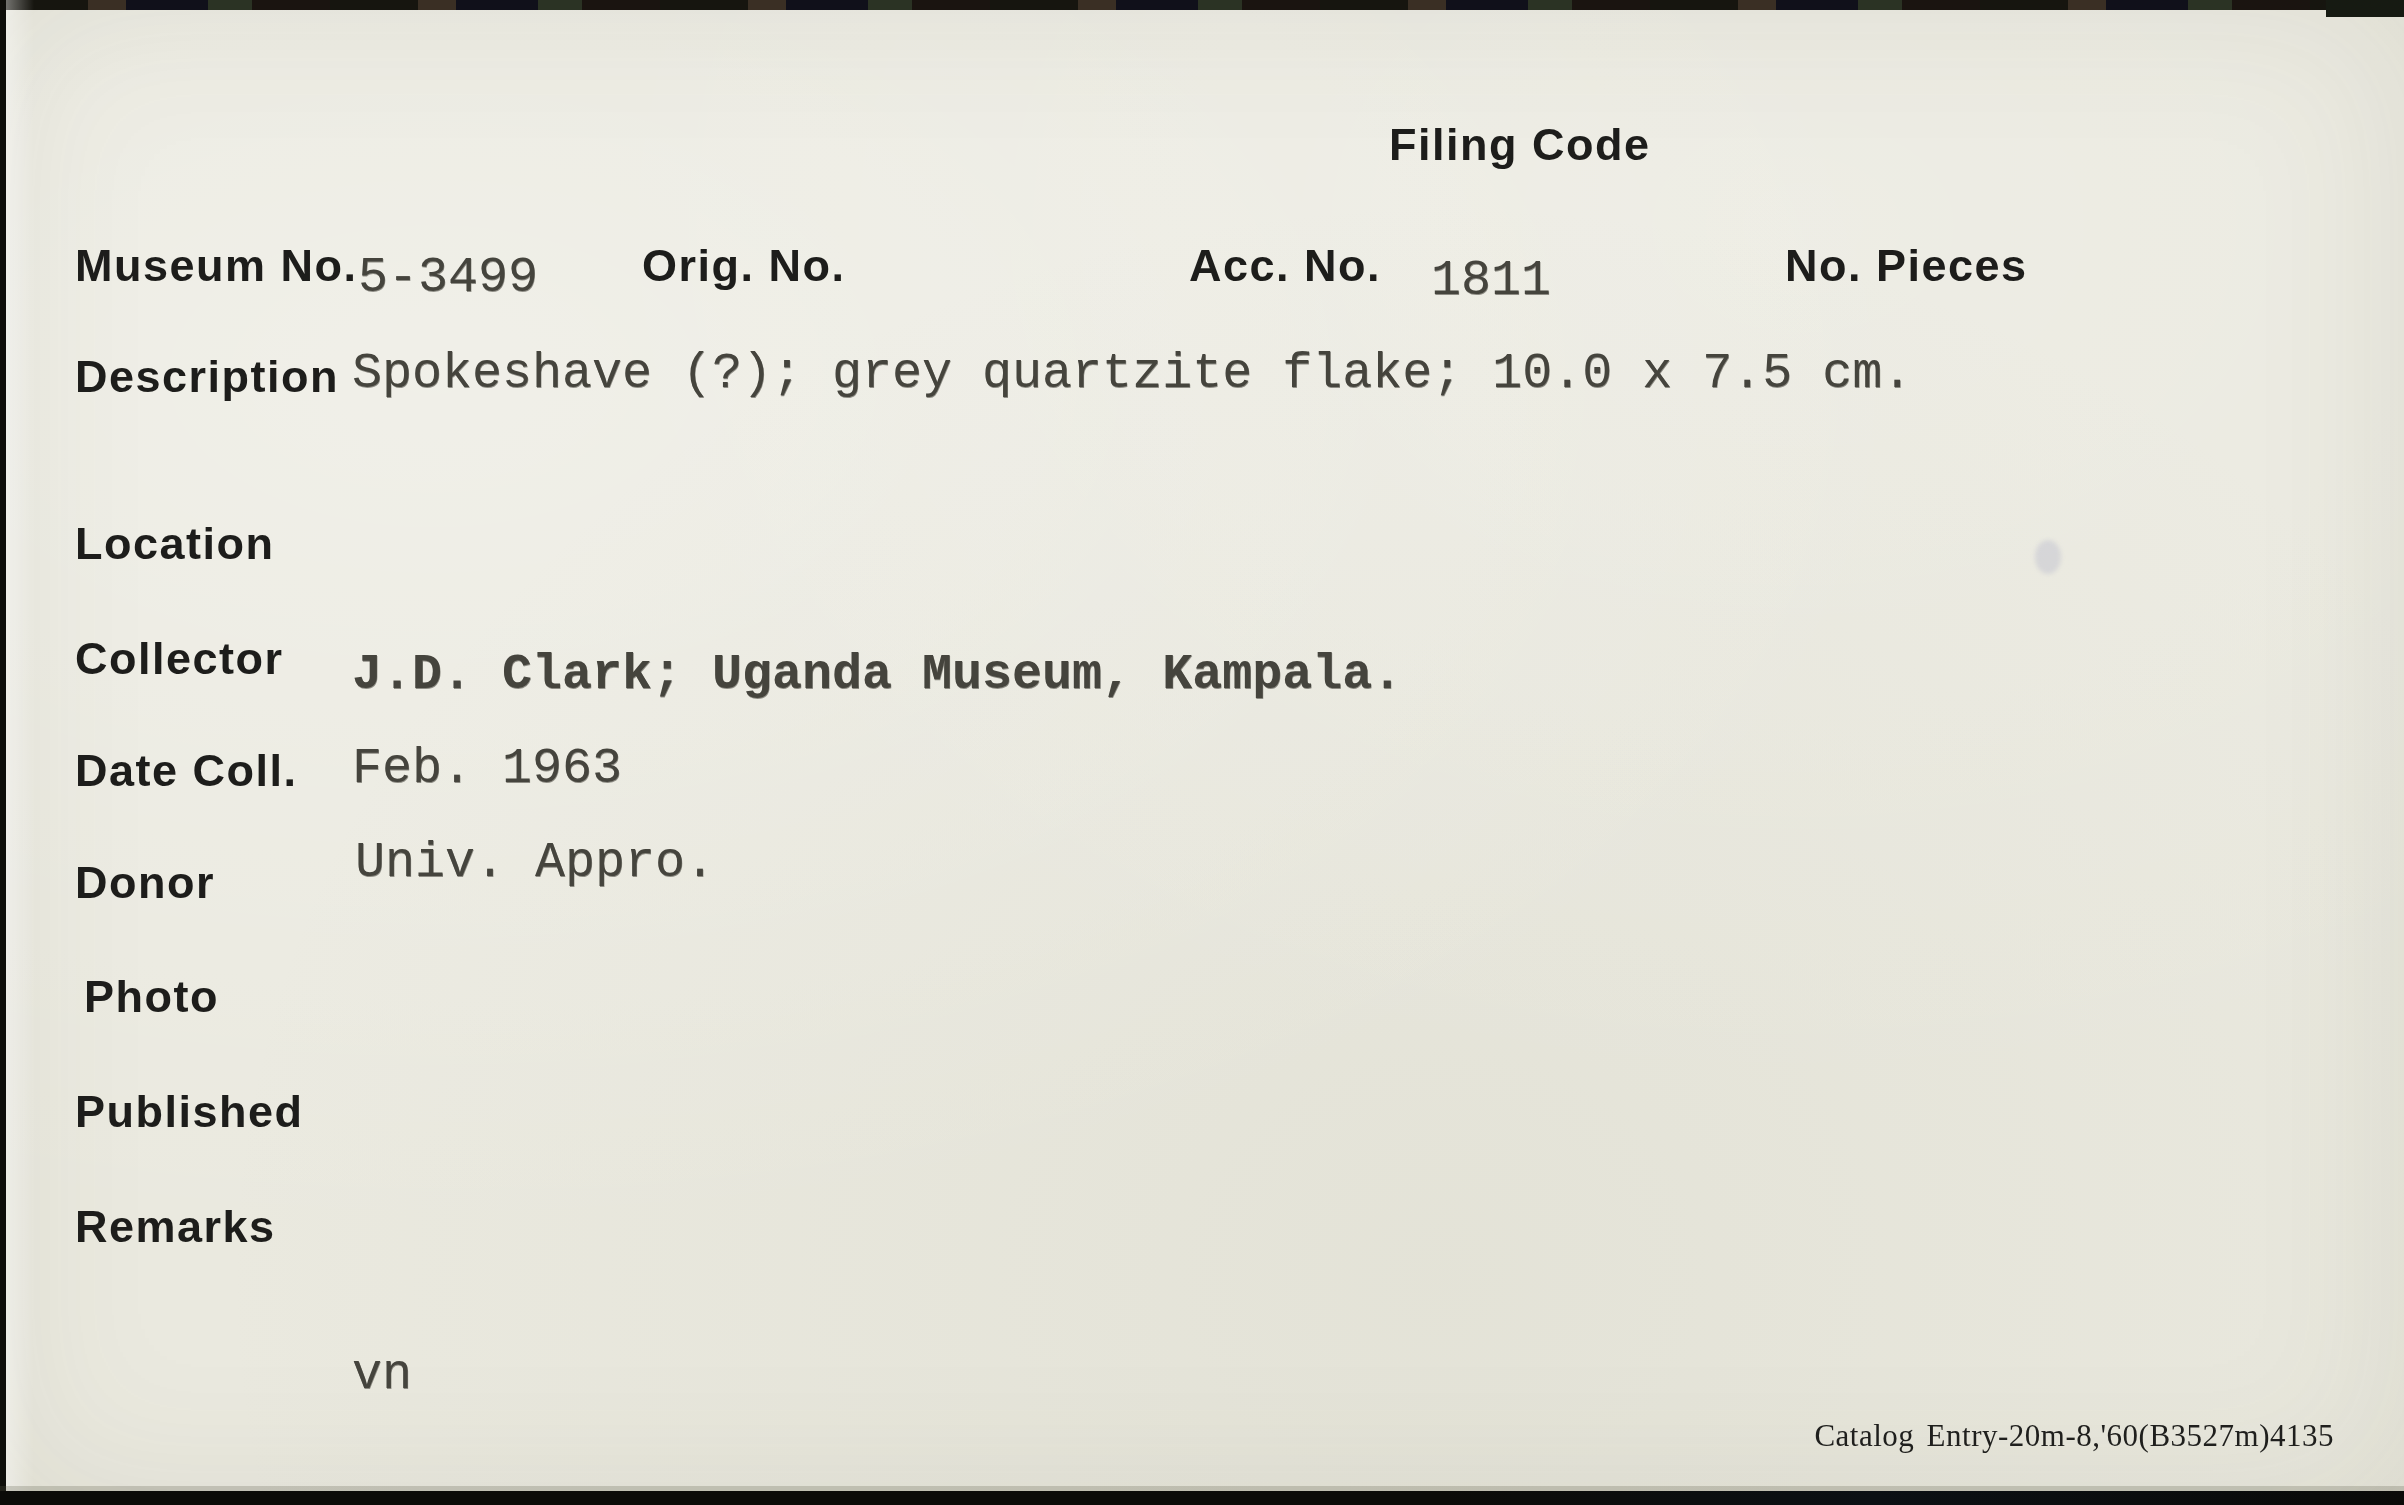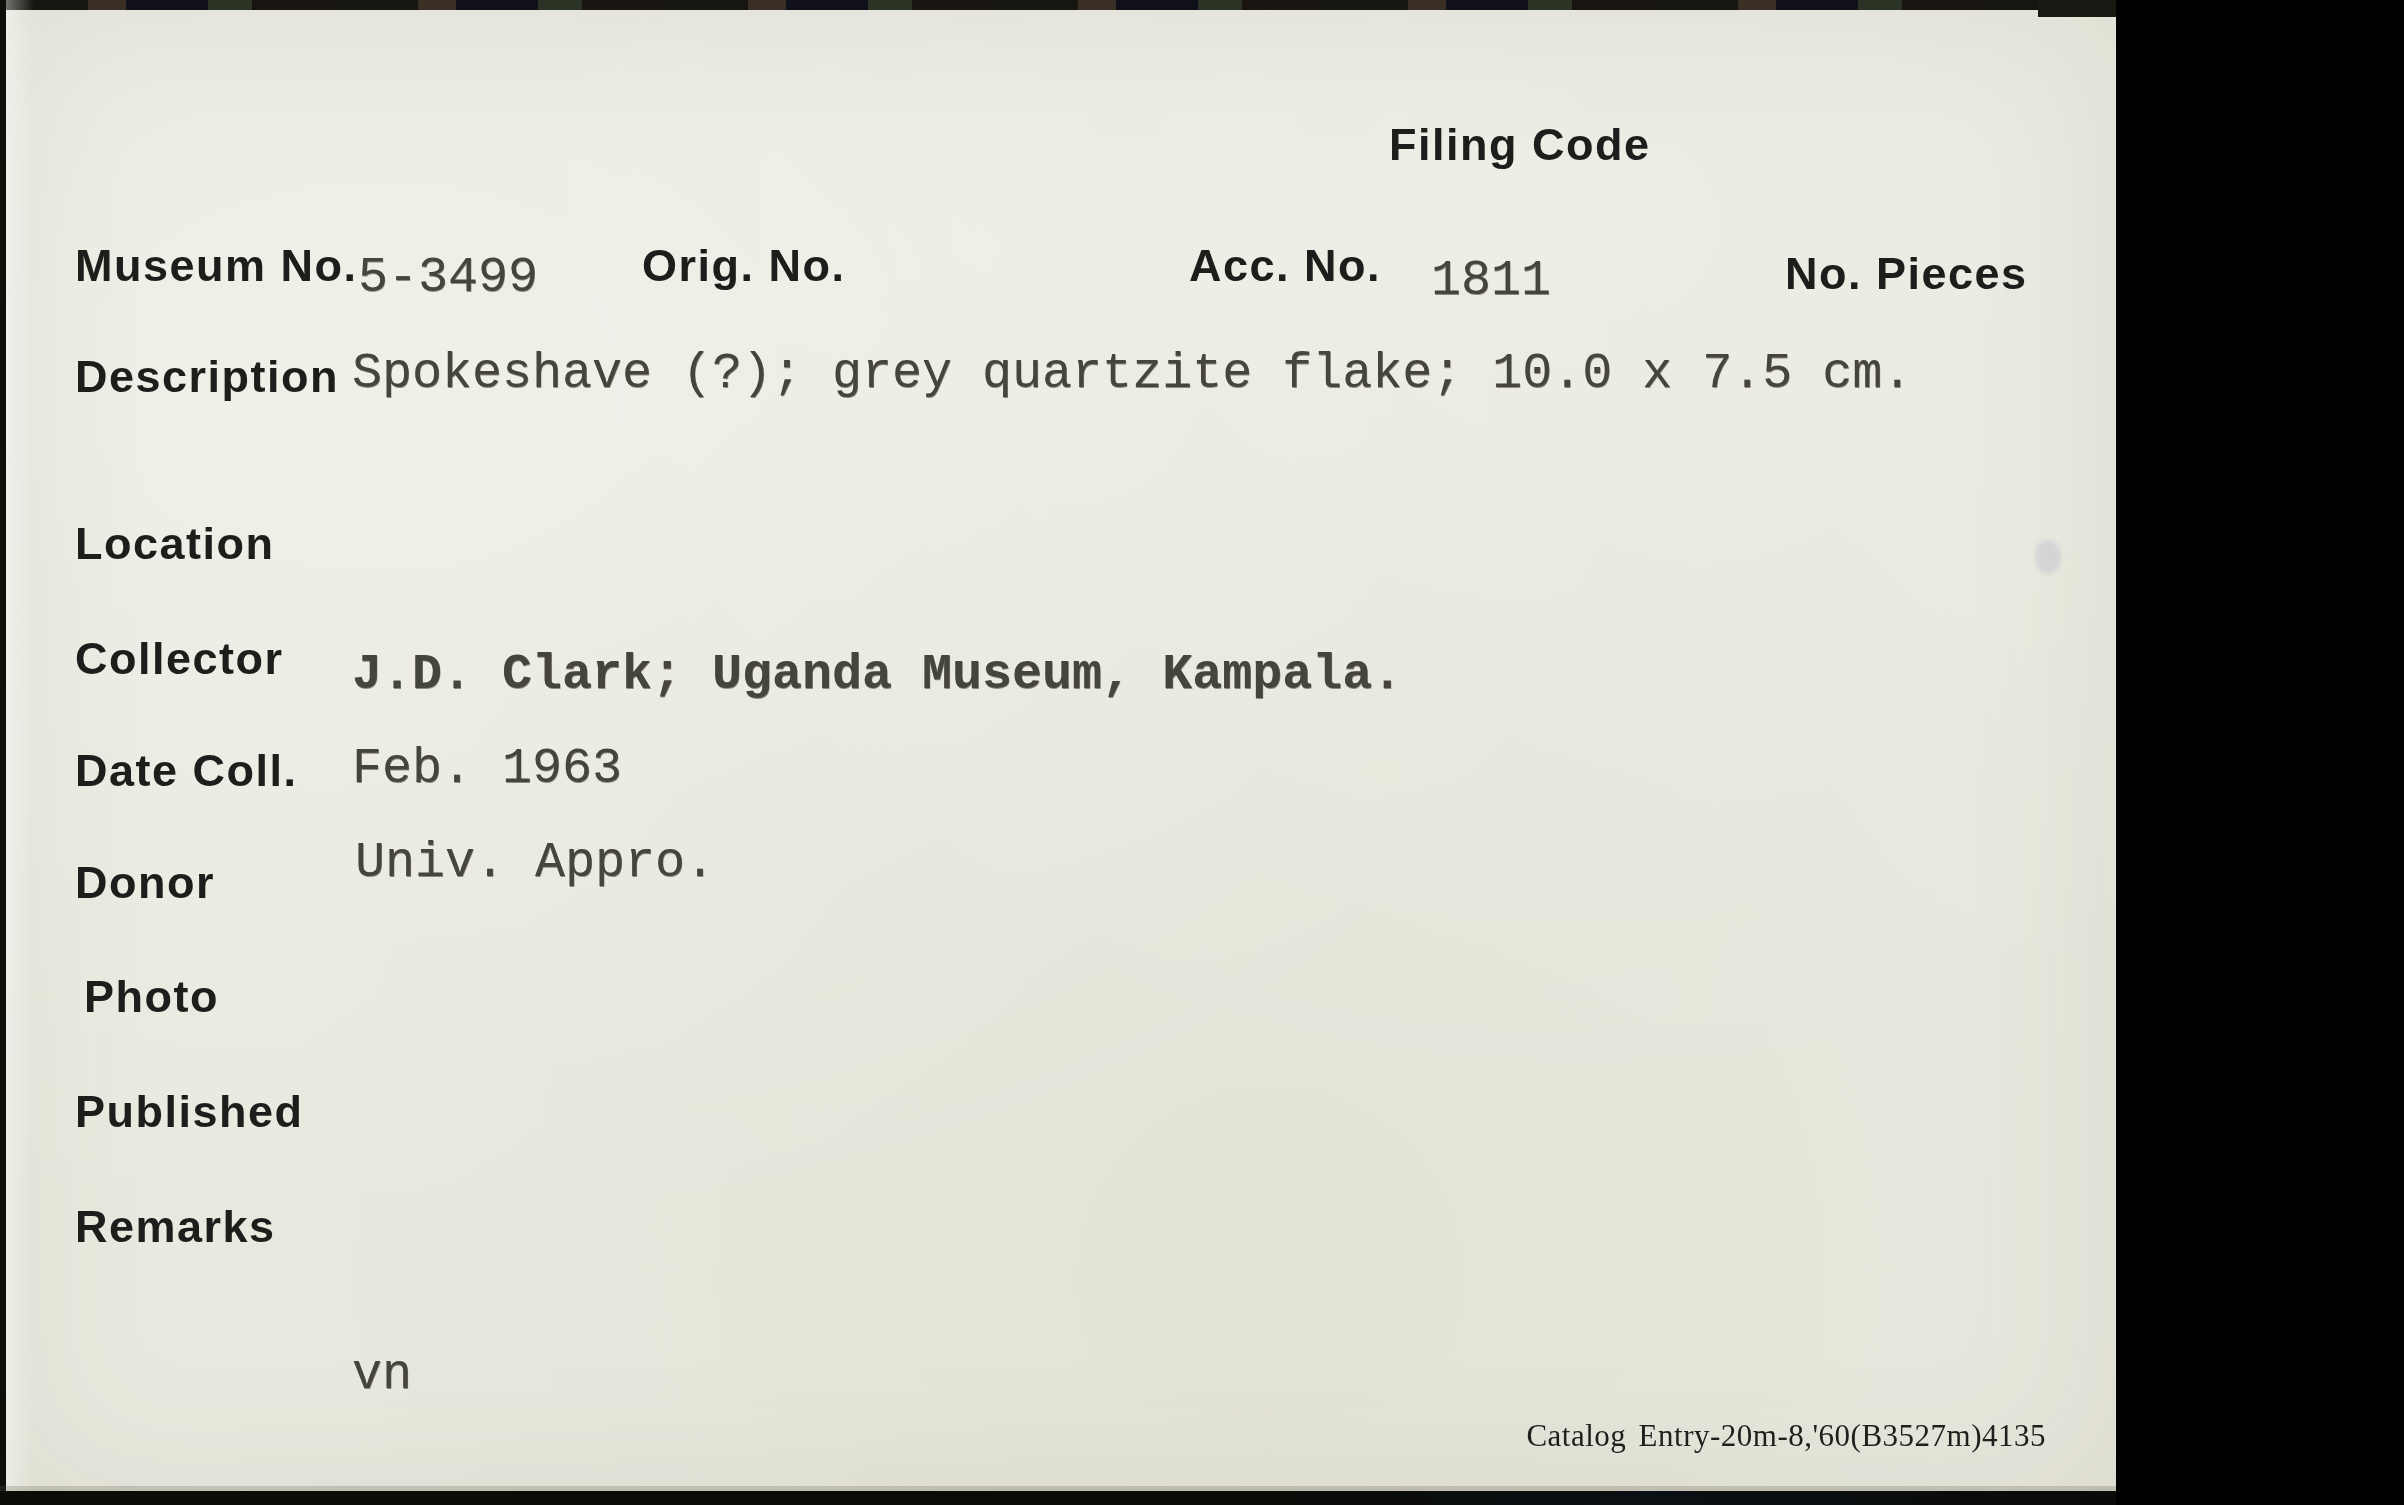--- a/index.html
+++ b/index.html
@@ -2,21 +2,21 @@
 <html><head>
 <meta charset="utf-8">
 <style>
   html, body {
     margin: 0;
     padding: 0;
     background: #000;
   }
   .scan {
     position: relative;
-    width: 2116px;
+    width: 2404px;
     height: 1505px;
     overflow: hidden;
     background:
       radial-gradient(ellipse at 18% 25%, rgba(255,255,255,0.30), rgba(255,255,255,0) 55%),
       radial-gradient(ellipse at 75% 15%, rgba(255,255,255,0.18), rgba(255,255,255,0) 50%),
       radial-gradient(ellipse at 60% 85%, rgba(188,188,168,0.14), rgba(188,188,168,0) 60%),
       #eae9df;
     box-shadow: inset 0 0 160px rgba(88,88,60,0.10);
     font-kerning: none;
   }
@@ -98,21 +98,21 @@
   <div class="lbl" style="left:1389px; top:122px;">Filing Code</div>
 
   <div class="lbl" style="left:75px; top:243px;">Museum No.</div>
   <div class="typed" style="left:358px; top:253px;">5-3499</div>
 
   <div class="lbl" style="left:642px; top:243px;">Orig. No.</div>
 
   <div class="lbl" style="left:1189px; top:243px;">Acc. No.</div>
   <div class="typed" style="left:1431px; top:256px;">1811</div>
 
-  <div class="lbl" style="left:1785px; top:243px;margin-top:8px;">No. Pieces</div>
+  <div class="lbl" style="left:1785px; top:243px;">No. Pieces</div>
 
   <div class="lbl" style="left:75px; top:354px;">Description</div>
   <div class="typed" style="left:352px; top:349px;">Spokeshave (?); grey quartzite flake; 10.0 x 7.5 cm.</div>
 
   <div class="lbl" style="left:75px; top:521px;text-align:right;">Location</div>
 
   <div class="lbl" style="left:75px; top:636px;">Collector</div>
   <div class="typed" style="left:352px; top:650px;font-weight:bold;">J.D. Clark; Uganda Museum, Kampala.</div>
 
   <div class="lbl" style="left:75px; top:748px;">Date Coll.</div>

